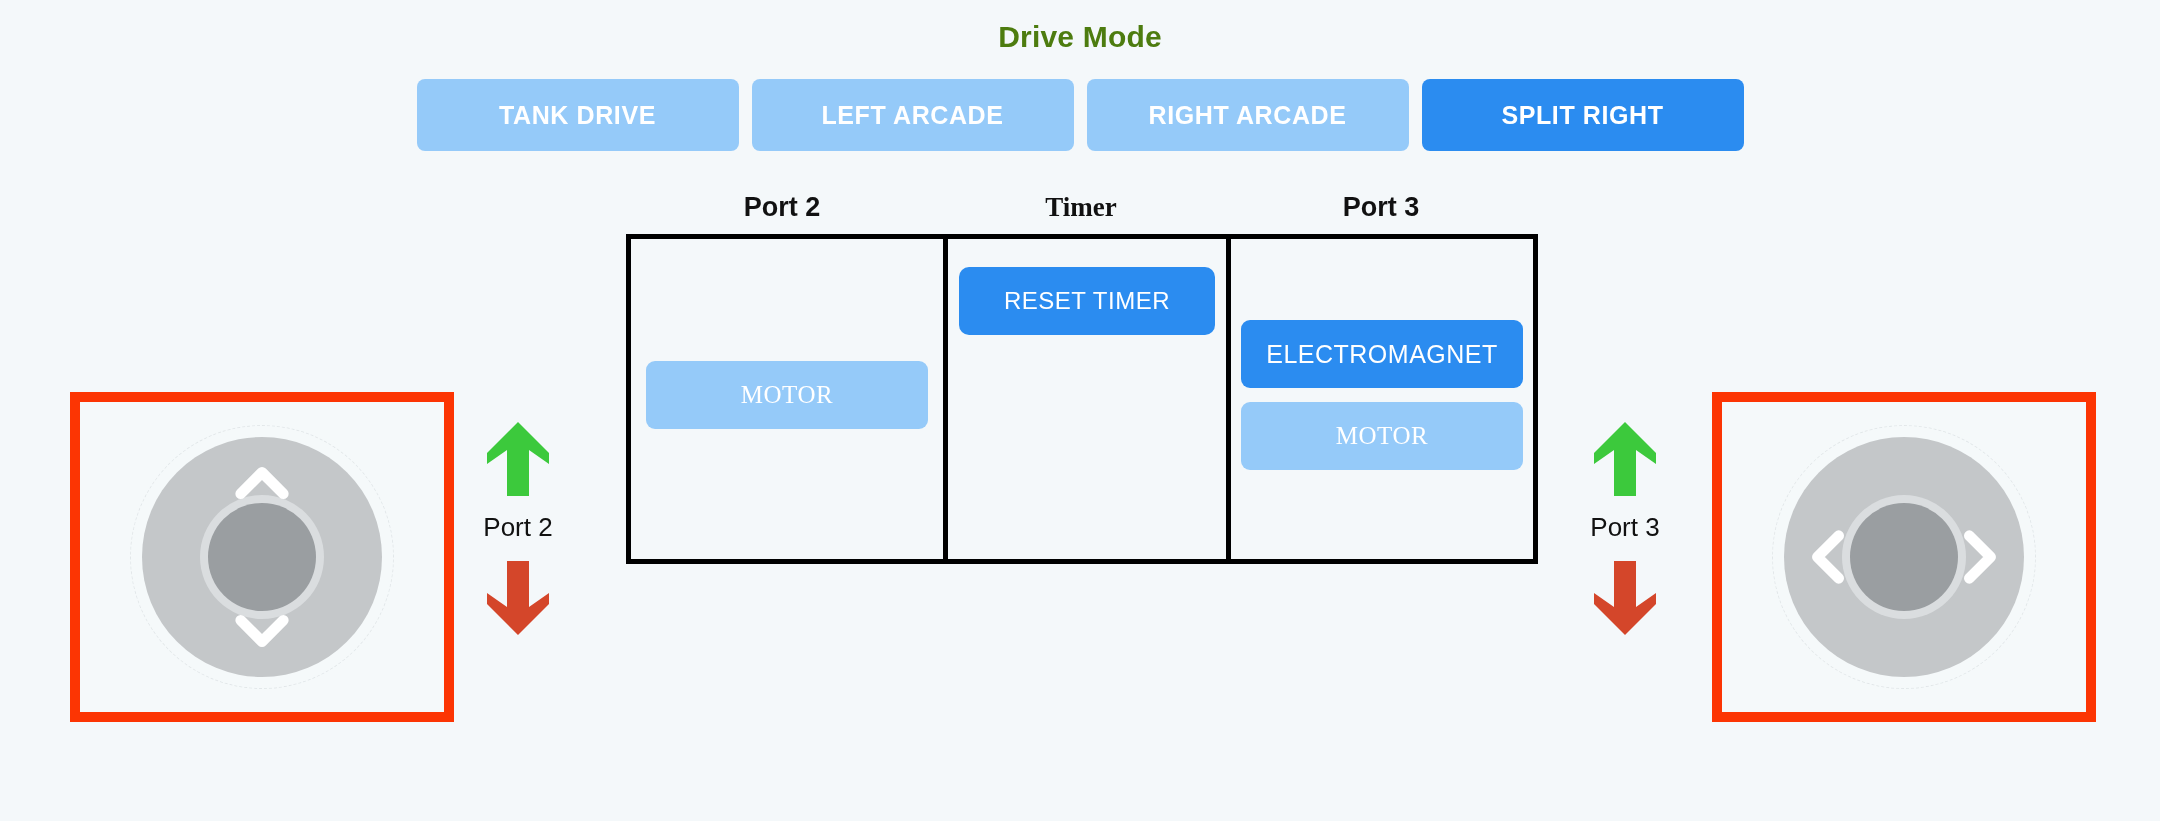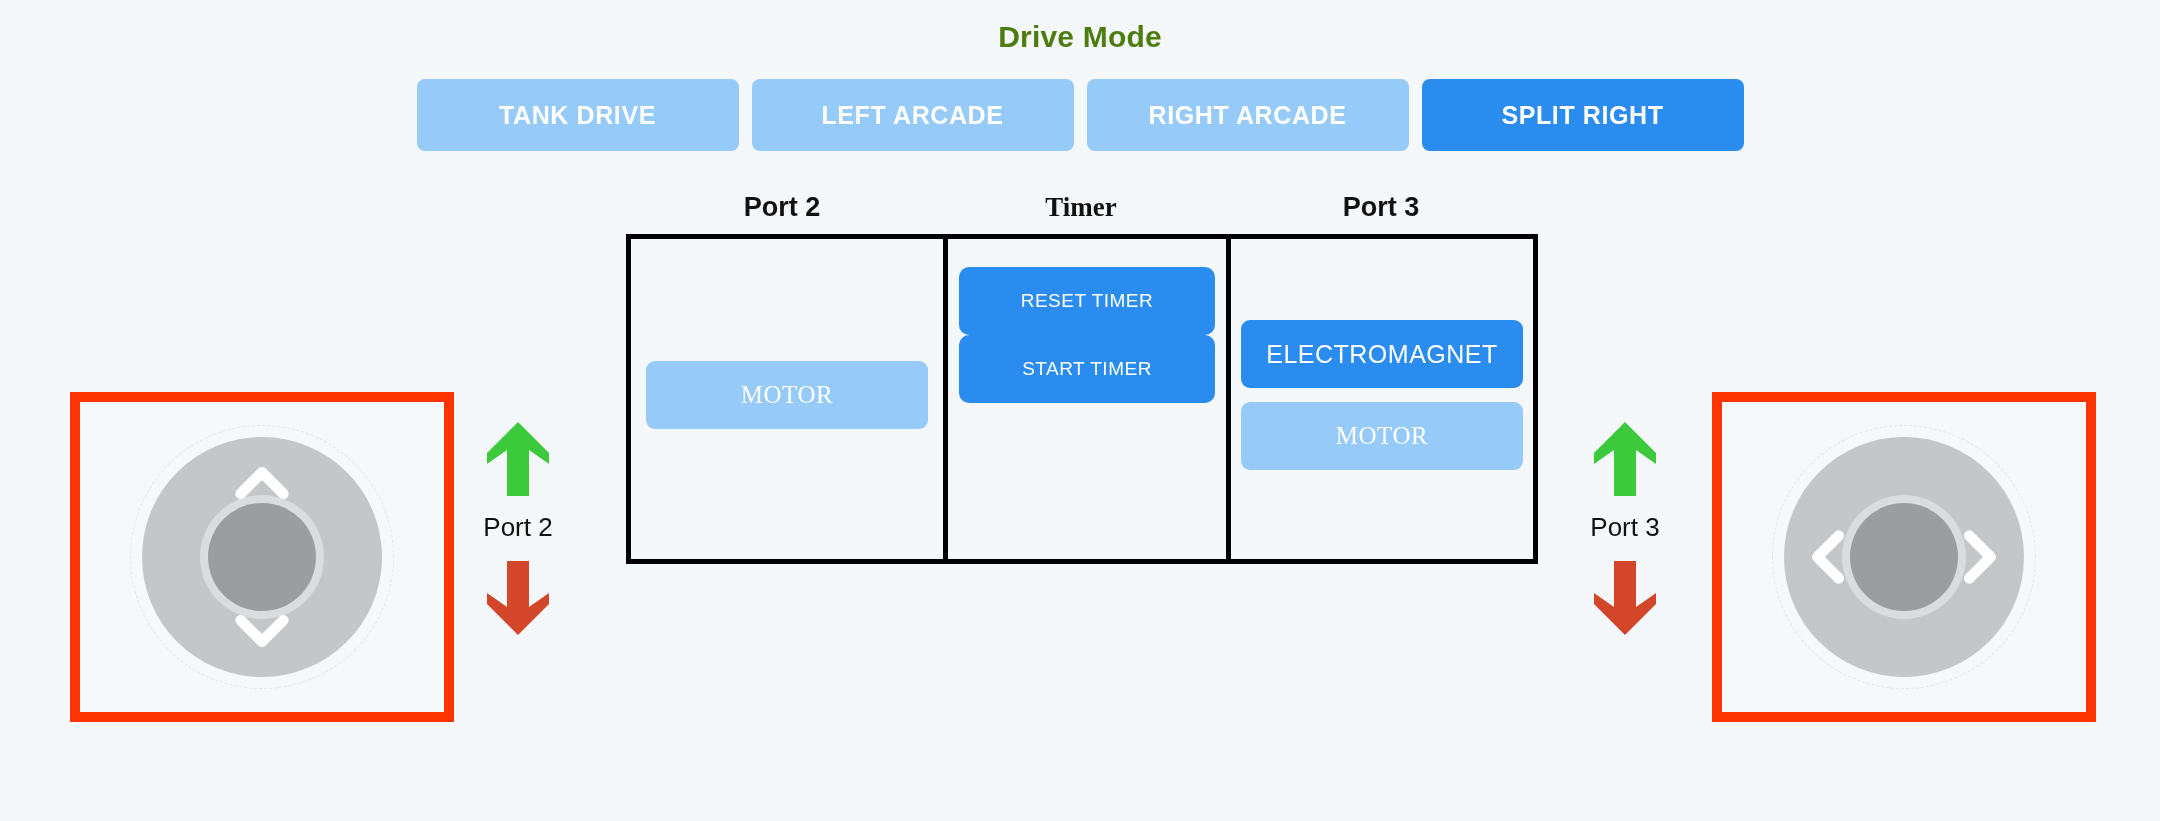--- a/index.html
+++ b/index.html
@@ -124,21 +124,21 @@
   .device-btn:last-child { margin-bottom: 8px; font-family: Liberation Serif, serif; }
   .device-btn.on  { background: #2b8cf0; }
   .device-btn.off { background: #95caf9; }
 
   .timer-btn {
     width: 256px;
     height: 68px;
     border: none;
     border-radius: 10px;
     font-family: "Liberation Sans", sans-serif;
-    font-size: 19px;
+    font-size: 24px;
     color: #ffffff;
     letter-spacing: 0.5px;
     cursor: pointer;
     display: flex;
     align-items: center;
     justify-content: center;
     padding: 0;
     background: #2b8cf0;
   }
   .timer-readout {
@@ -255,21 +255,20 @@
 </div>
 
 <div class="panel-group">
 
   <div class="panel-col port2">
     <button class="device-btn off">MOTOR</button>
   </div>
 
   <div class="panel-col timer">
     <button class="timer-btn">RESET TIMER</button>
-    <button class="timer-btn">START TIMER</button>
   </div>
 
   <div class="panel-col port3">
     <button class="device-btn on">ELECTROMAGNET</button>
     <button class="device-btn off">MOTOR</button>
   </div>
 </div>
 
 <div class="joystick-frame left">
   <div class="joy-outer">

